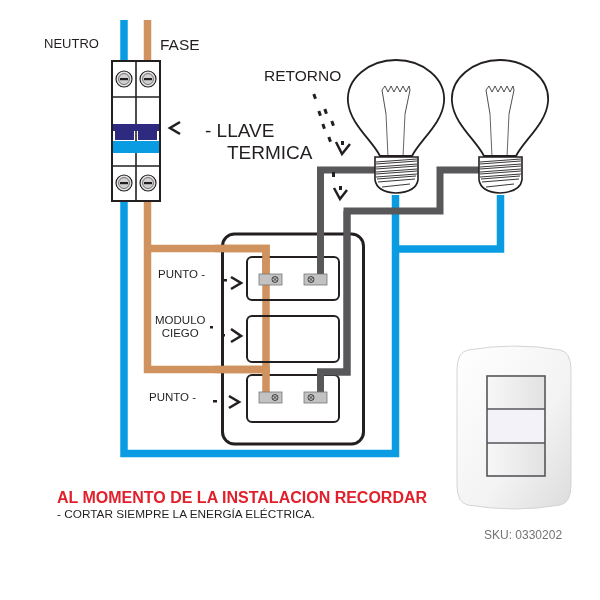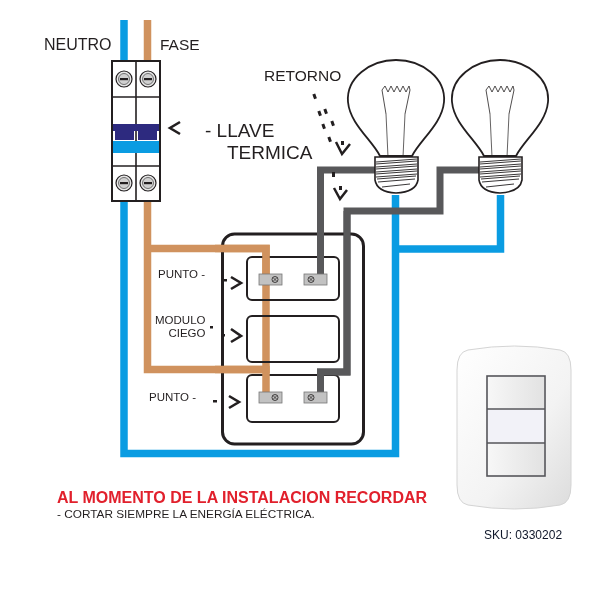--- a/index.html
+++ b/index.html
@@ -1,31 +1,31 @@
 <!DOCTYPE html>
 <html><head>
   <meta charset="utf-8">
   <style>
     html, body { margin:0; padding:0; background:#ffffff; }
     body { width:600px; height:600px; position:relative; overflow:hidden; font-family:"Liberation Sans", sans-serif; }
     #diagram { position:absolute; left:0; top:0; }
     .lbl { position:absolute; font-family:"Liberation Sans", sans-serif; color:#231f20; white-space:nowrap; line-height:1; }
-    .lbl-neutro { left:44px; top:37px; font-size:16px; }
+    .lbl-neutro { left:44px; top:37px; font-size:13px; }
     .lbl-fase { left:160px; top:37px; font-size:15.5px; }
     .lbl-retorno { left:264px; top:68px; font-size:15.5px; }
     .lbl-llave { left:205px; top:121px; font-size:19px; }
     .lbl-termica { left:193px; top:143px; font-size:19px;margin-left:34px; }
     .lbl-punto1 { left:158px; top:269px; font-size:11.5px; }
-    .lbl-modulo { left:155px; top:314px; font-size:11.5px; text-align:right; line-height:1.1; }
+    .lbl-modulo { left:155px; top:314px; font-size:11.5px; text-align:center; line-height:1.1; }
     .lbl-punto2 { left:149px; top:392px; font-size:11.5px; }
     .notice { position:absolute; left:57px; top:489px; font-size:11.8px; line-height:1.18; color:#231f20; }
     .notice-title { color:#e1202c; font-weight:bold; font-size:16px; margin-bottom:0; }
     .notice-item { margin-bottom:18px; }
     .notice-item:last-child { margin-bottom:0; }
-    .sku { position:absolute; left:484px; top:528px; font-size:12px; color:#0f172a; }
+    .sku { position:absolute; left:484px; top:528px; font-size:12px; color:#737373; }
   </style>
 </head>
 <body>
 
 <svg id="diagram" width="600" height="600" viewBox="0 0 600 600">
 
   <g fill="none" stroke="#0a9ce2" stroke-width="7.5" stroke-linejoin="miter">
     <path d="M124 20 V60 M124 201 V453.5 H395.5 V195"></path>
     <path d="M395.5 249 H500.5 V195"></path>
   </g>

